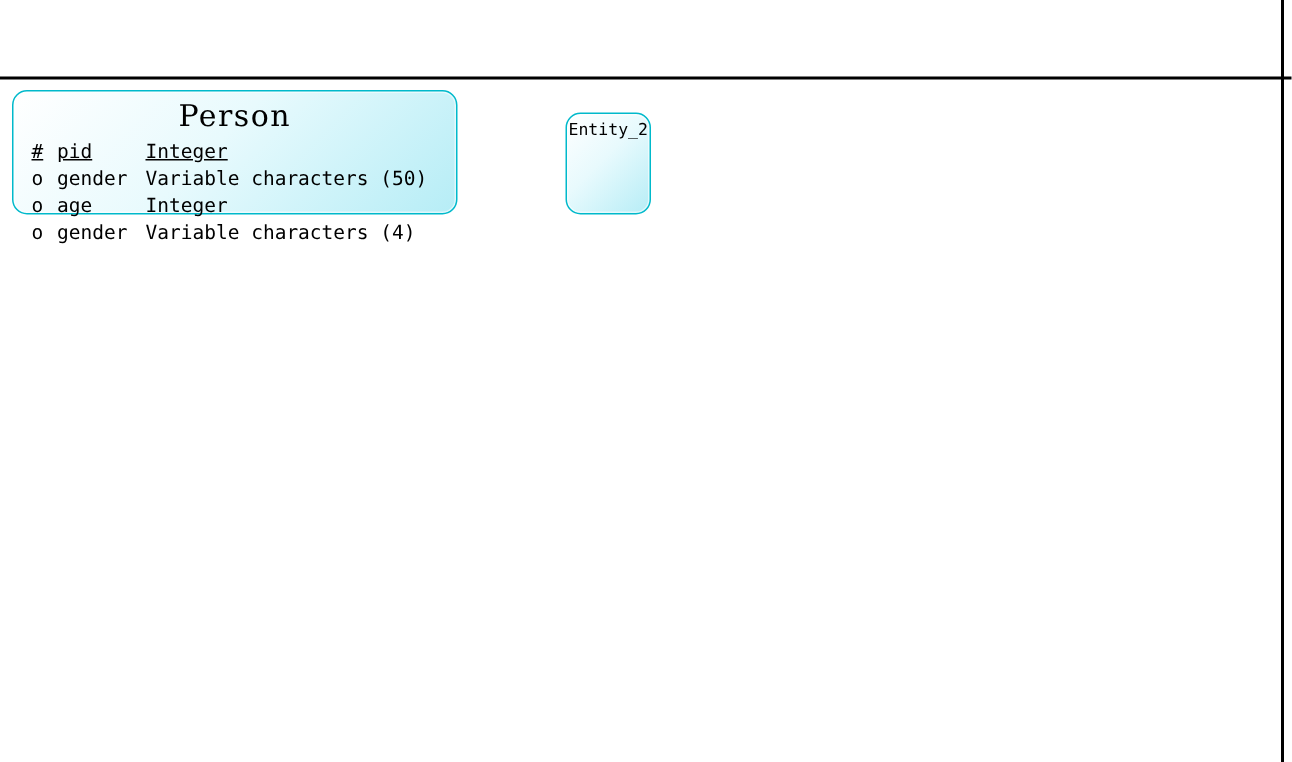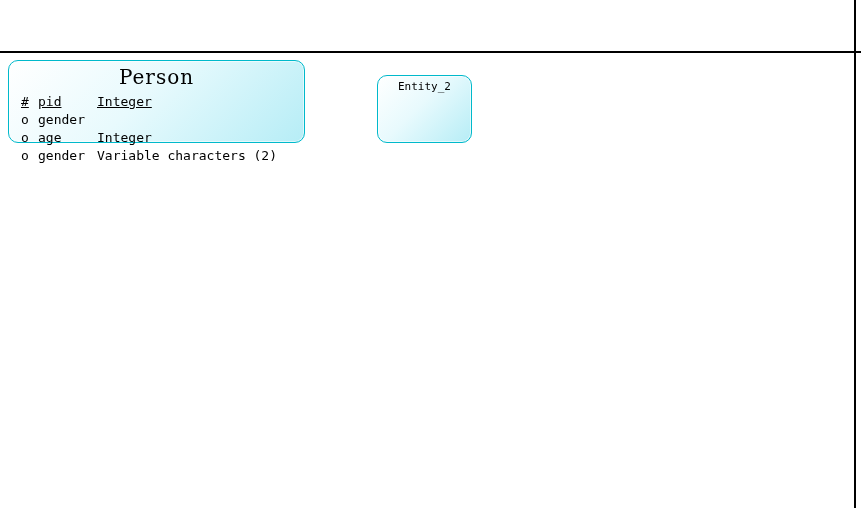--- a/index.html
+++ b/index.html
@@ -36,21 +36,21 @@
         #e8fafd 45%,
         var(--entity-fill-end, #b6edf6) 100%);
     box-shadow: inset 0 0 0 1px rgba(255,255,255,0.55);
   }
   .entity.person {
     left: 8px; top: 60px;
     width: 297px; height: 83px;
   }
   .entity.entity2 {
     left: 377px; top: 75px;
-    width: 95px; height: 68px;
+    width: 57px; height: 68px;
   }
   .entity-title-large {
     padding-top: 3px;
     text-align: center;
     font-family: "DejaVu Serif", "Liberation Serif", serif;
     font-size: 20px;
     line-height: 26px;
     letter-spacing: 1px;
     white-space: nowrap;
   }
@@ -86,30 +86,31 @@
     <div class="entity-title-large">Person</div>
     <div class="attr-list">
       <div class="attr-row pk">
         <span>#</span>
         <span>pid</span>
         <span>Integer</span>
       </div>
       <div class="attr-row">
         <span>o</span>
         <span>gender</span>
+        <span>Variable characters (50)</span>
       </div>
       <div class="attr-row">
         <span>o</span>
         <span>age</span>
         <span>Integer</span>
       </div>
       <div class="attr-row">
         <span>o</span>
         <span>gender</span>
-        <span>Variable characters (2)</span>
+        <span>Variable characters (4)</span>
       </div>
     </div>
   </div>
 
   <div class="entity entity2">
     <div class="entity-title-small">Entity_2</div>
   </div>
 
 </div>
 

